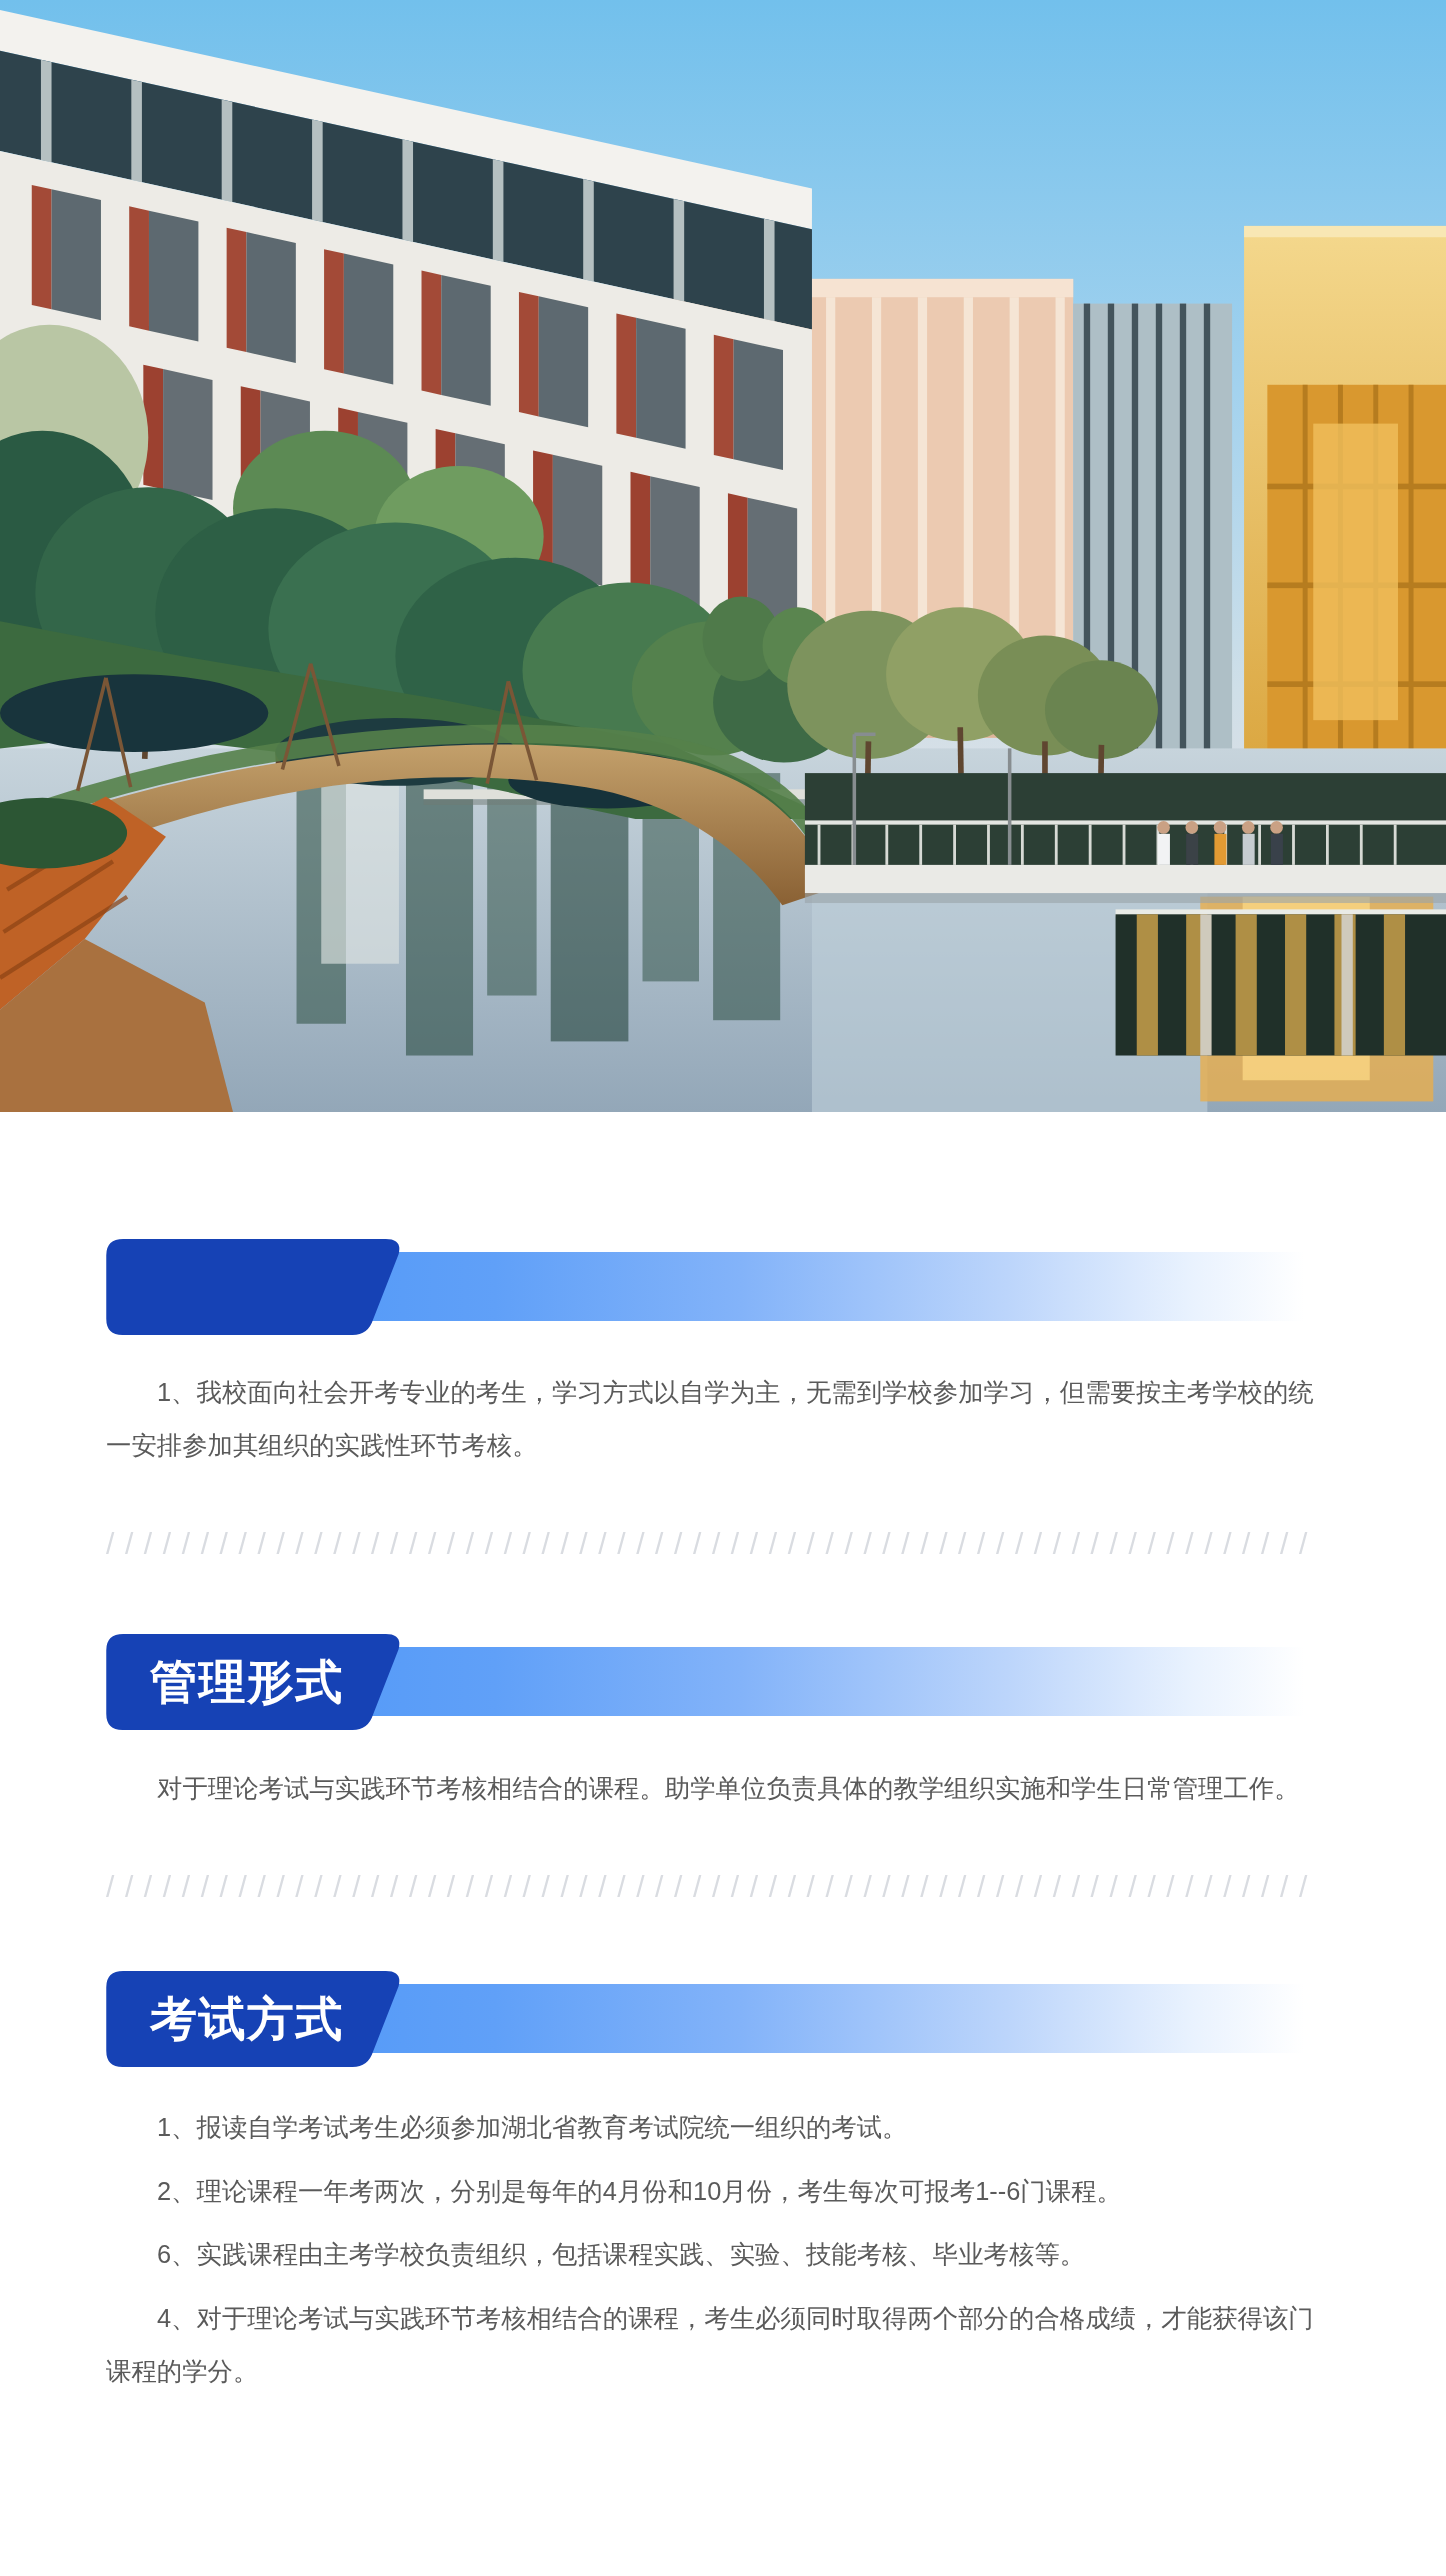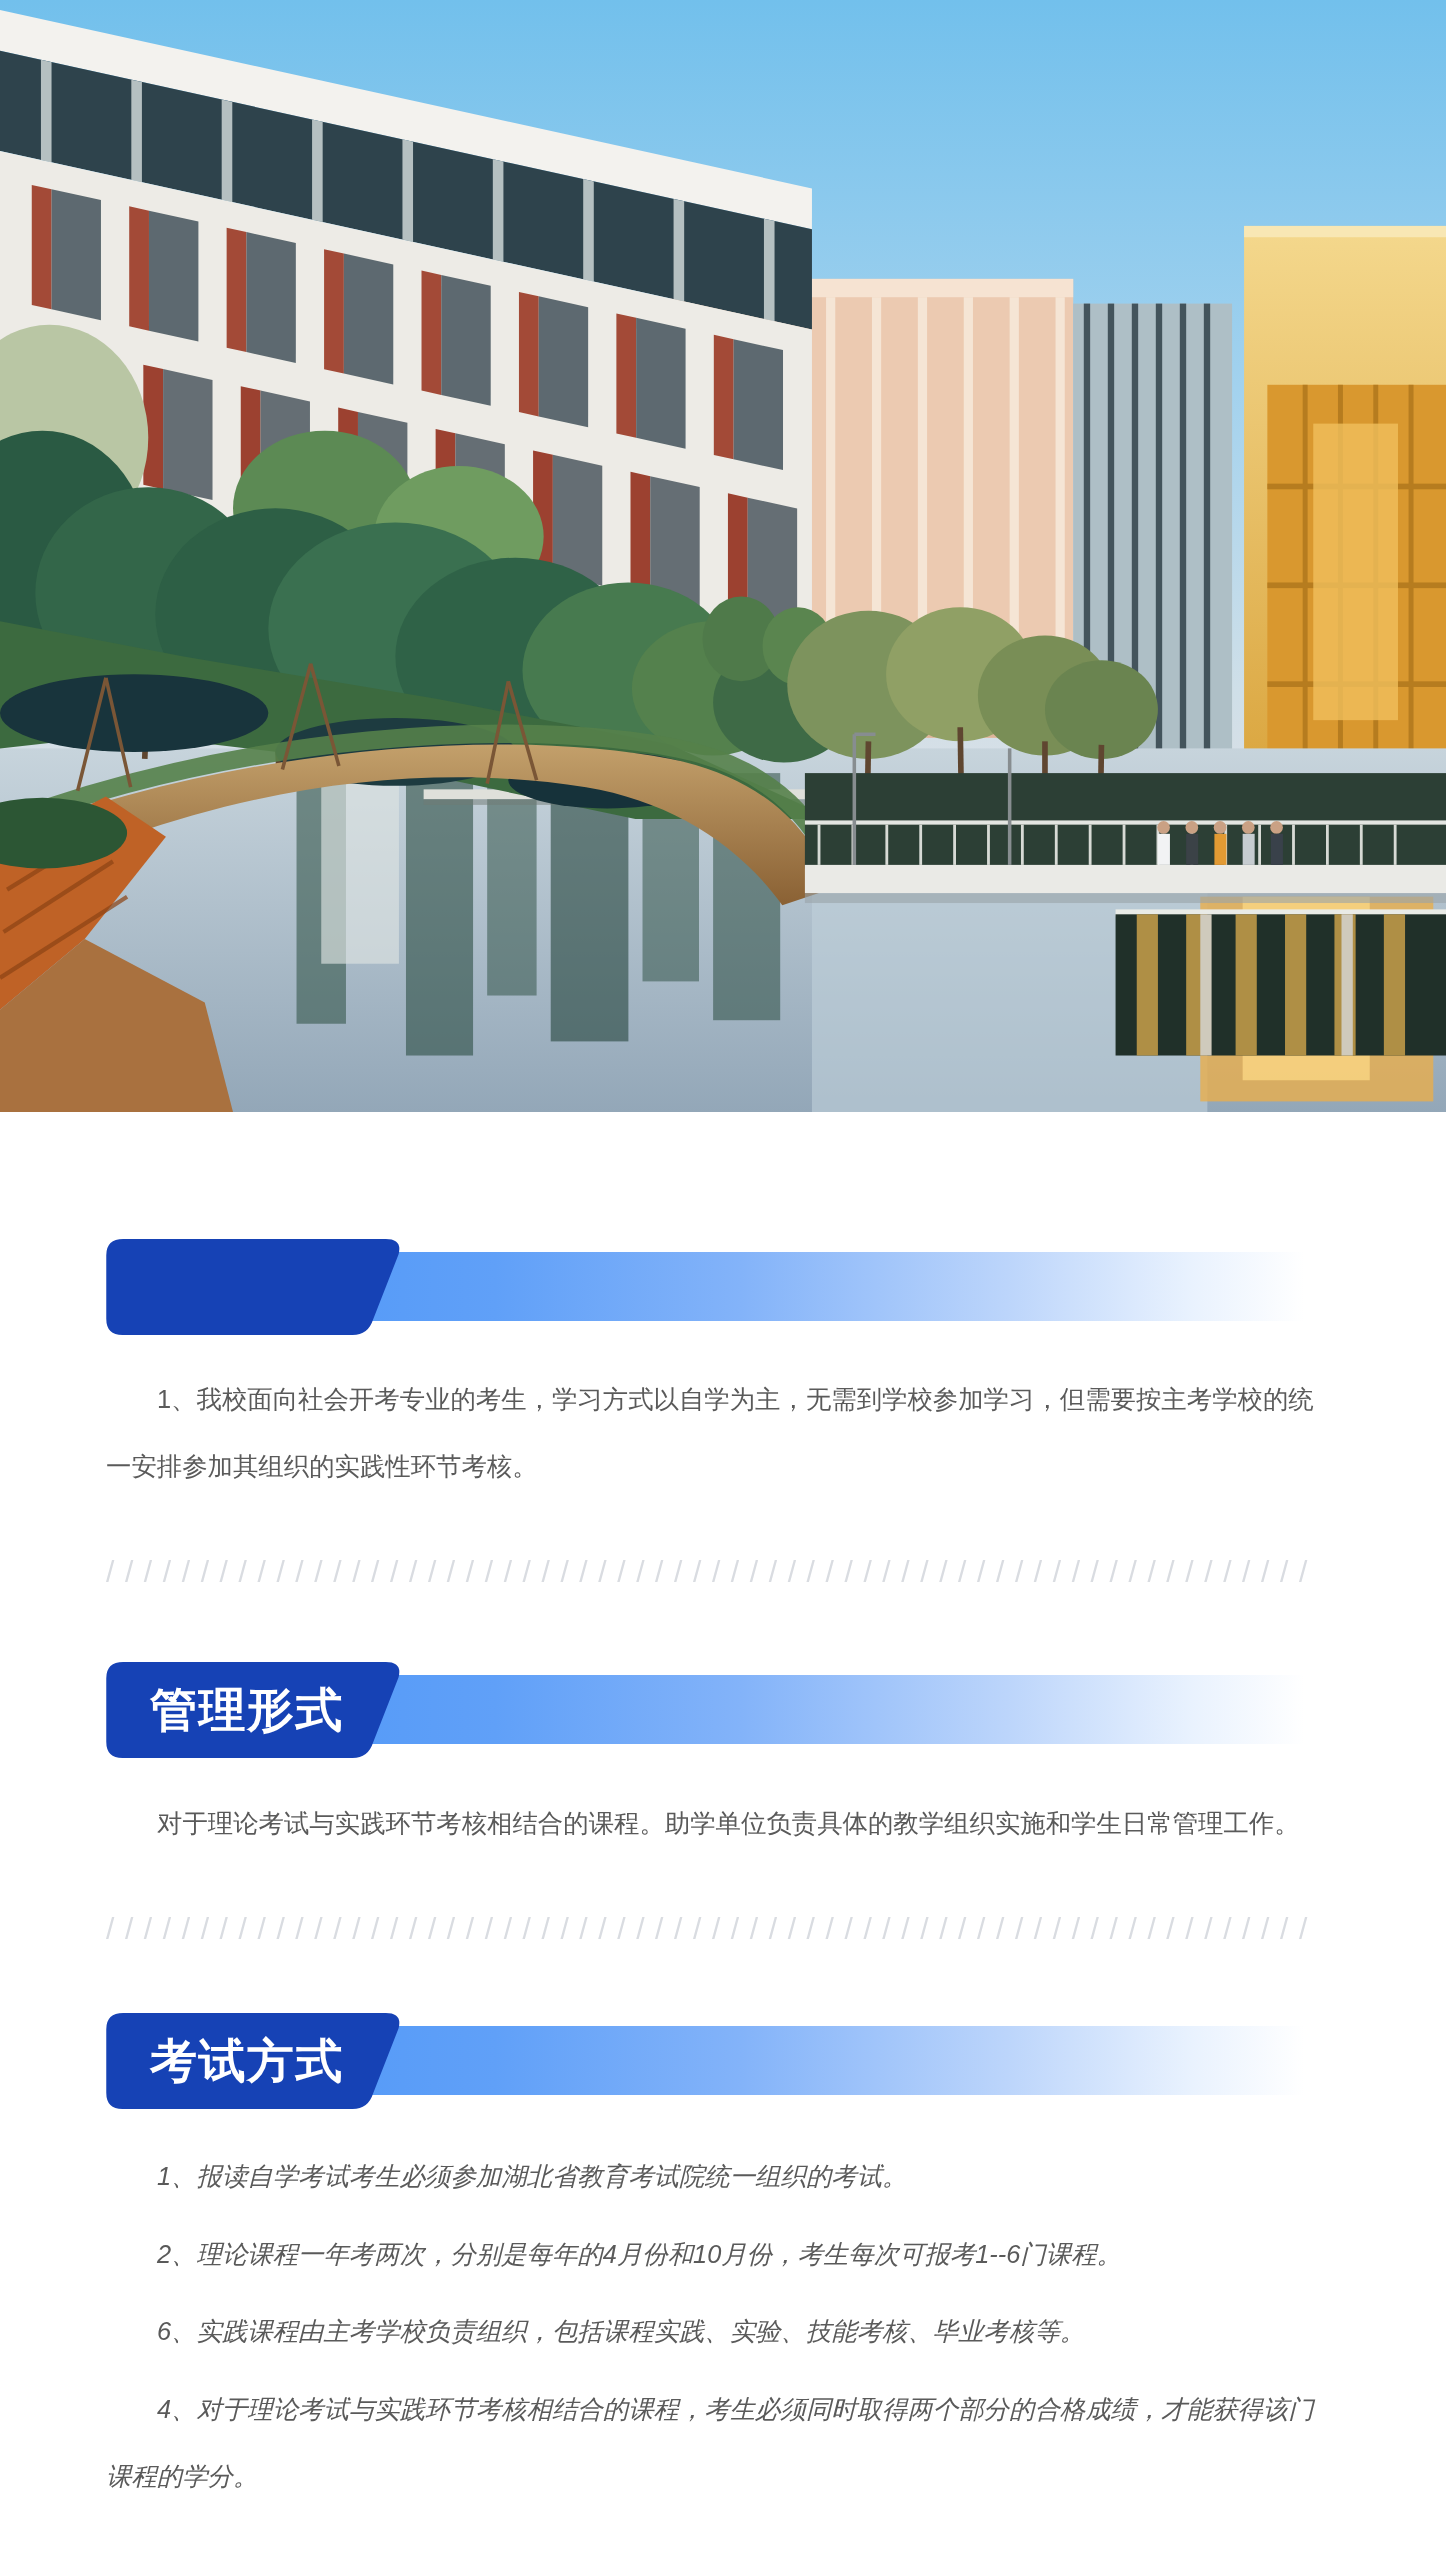--- a/index.html
+++ b/index.html
@@ -16,23 +16,23 @@
     position:absolute;left:205px;top:13.4px;width:1024px;height:69px;
     background:linear-gradient(90deg,#549af8 0%,#60a0f8 18%,#83b3f9 42%,#bcd5fb 68%,#e9f2fe 86%,rgba(255,255,255,0) 97%);
   }
   .badge{position:absolute;left:0;top:0;width:297px;height:96px;display:flex;align-items:center;}
   .badge svg{position:absolute;left:0;top:0;}
   .badge-text{
     position:relative;color:#ffffff;font-size:47px;font-weight:700;
     letter-spacing:1.4px;padding-left:44px;white-space:nowrap;
   }
 
-  .section-body{padding:0 119px 0 106px;font-size:25.4px;line-height:67px;color:#5a5a5a;}
+  .section-body{padding:0 119px 0 106px;font-size:25.4px;line-height:53px;color:#5a5a5a;}
   .section-body p{margin:0;text-indent:51px;}
-  .section-body.spaced p{margin-bottom:10.6px;font-style:italic;}
+  .section-body.spaced p{margin-bottom:10.6px;}
 
   .divider{
     margin-left:106px;width:1229px;height:32px;line-height:32px;overflow:hidden;
     white-space:nowrap;font-size:30px;letter-spacing:10.6px;color:#d9dce1;font-weight:400;
   }
 
   .mt-h1{margin-top:127px;}
   .mt-b1{margin-top:31px;}
   .mt-d1{margin-top:56px;}
   .mt-h2{margin-top:74px;}

